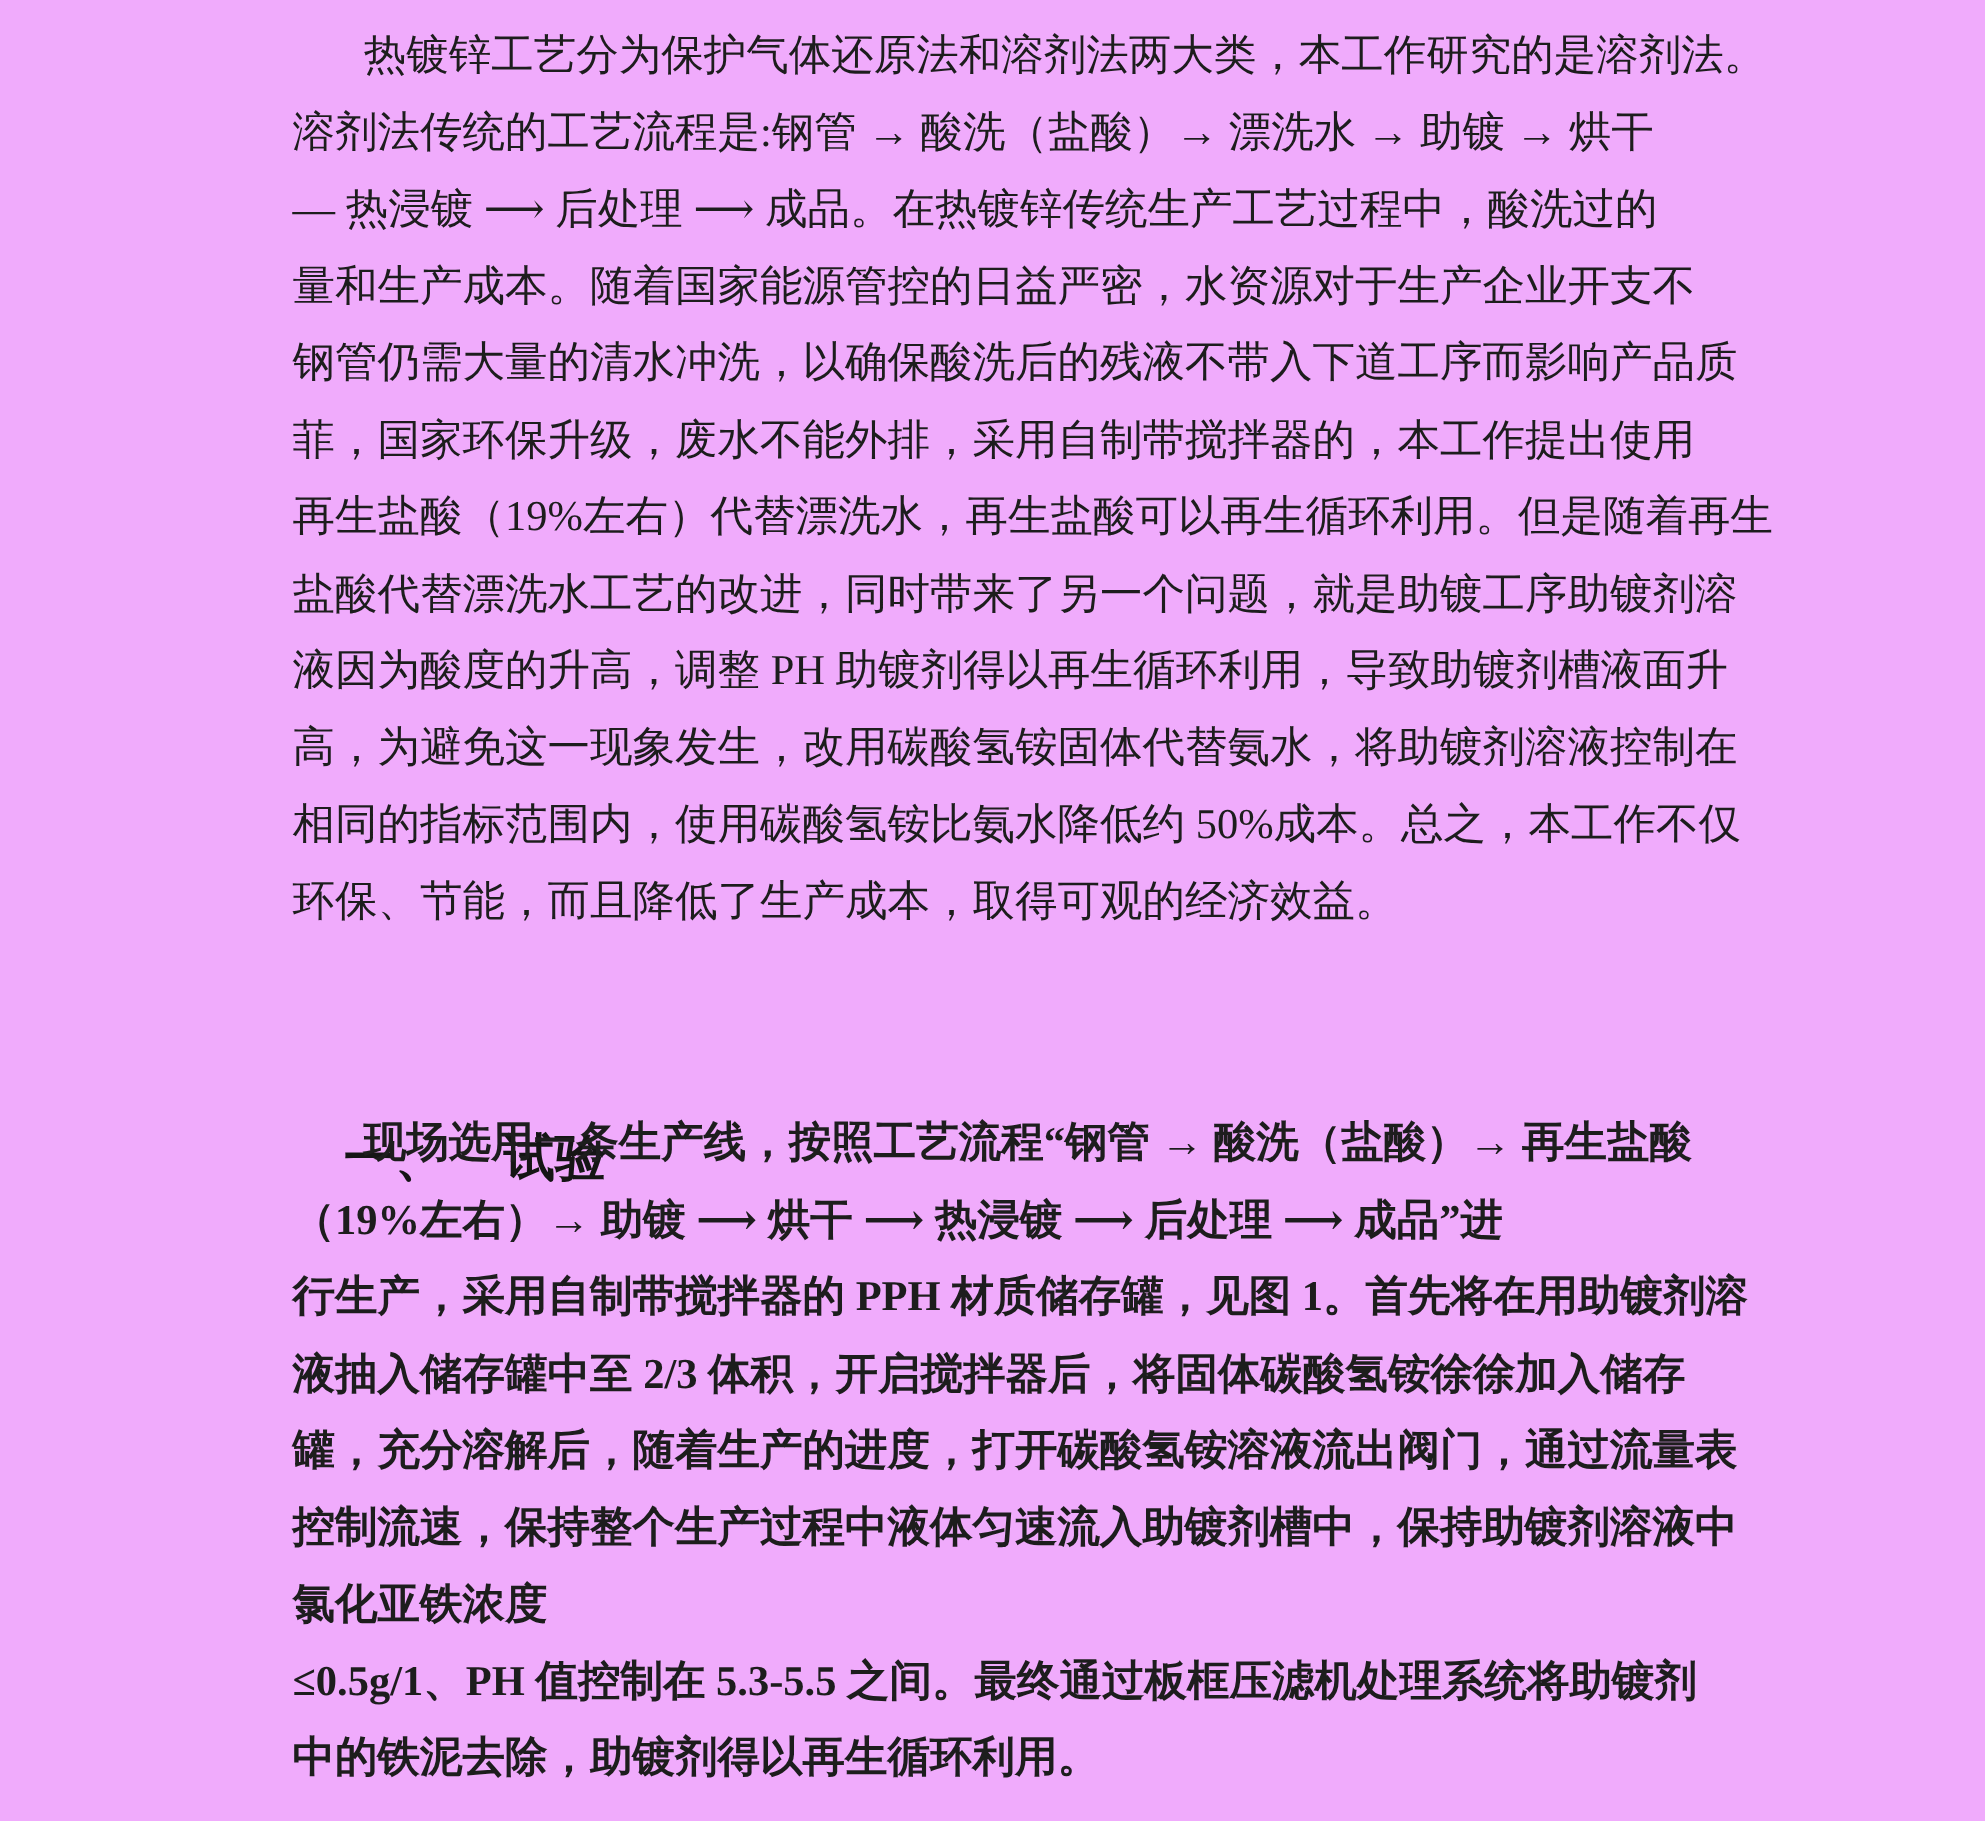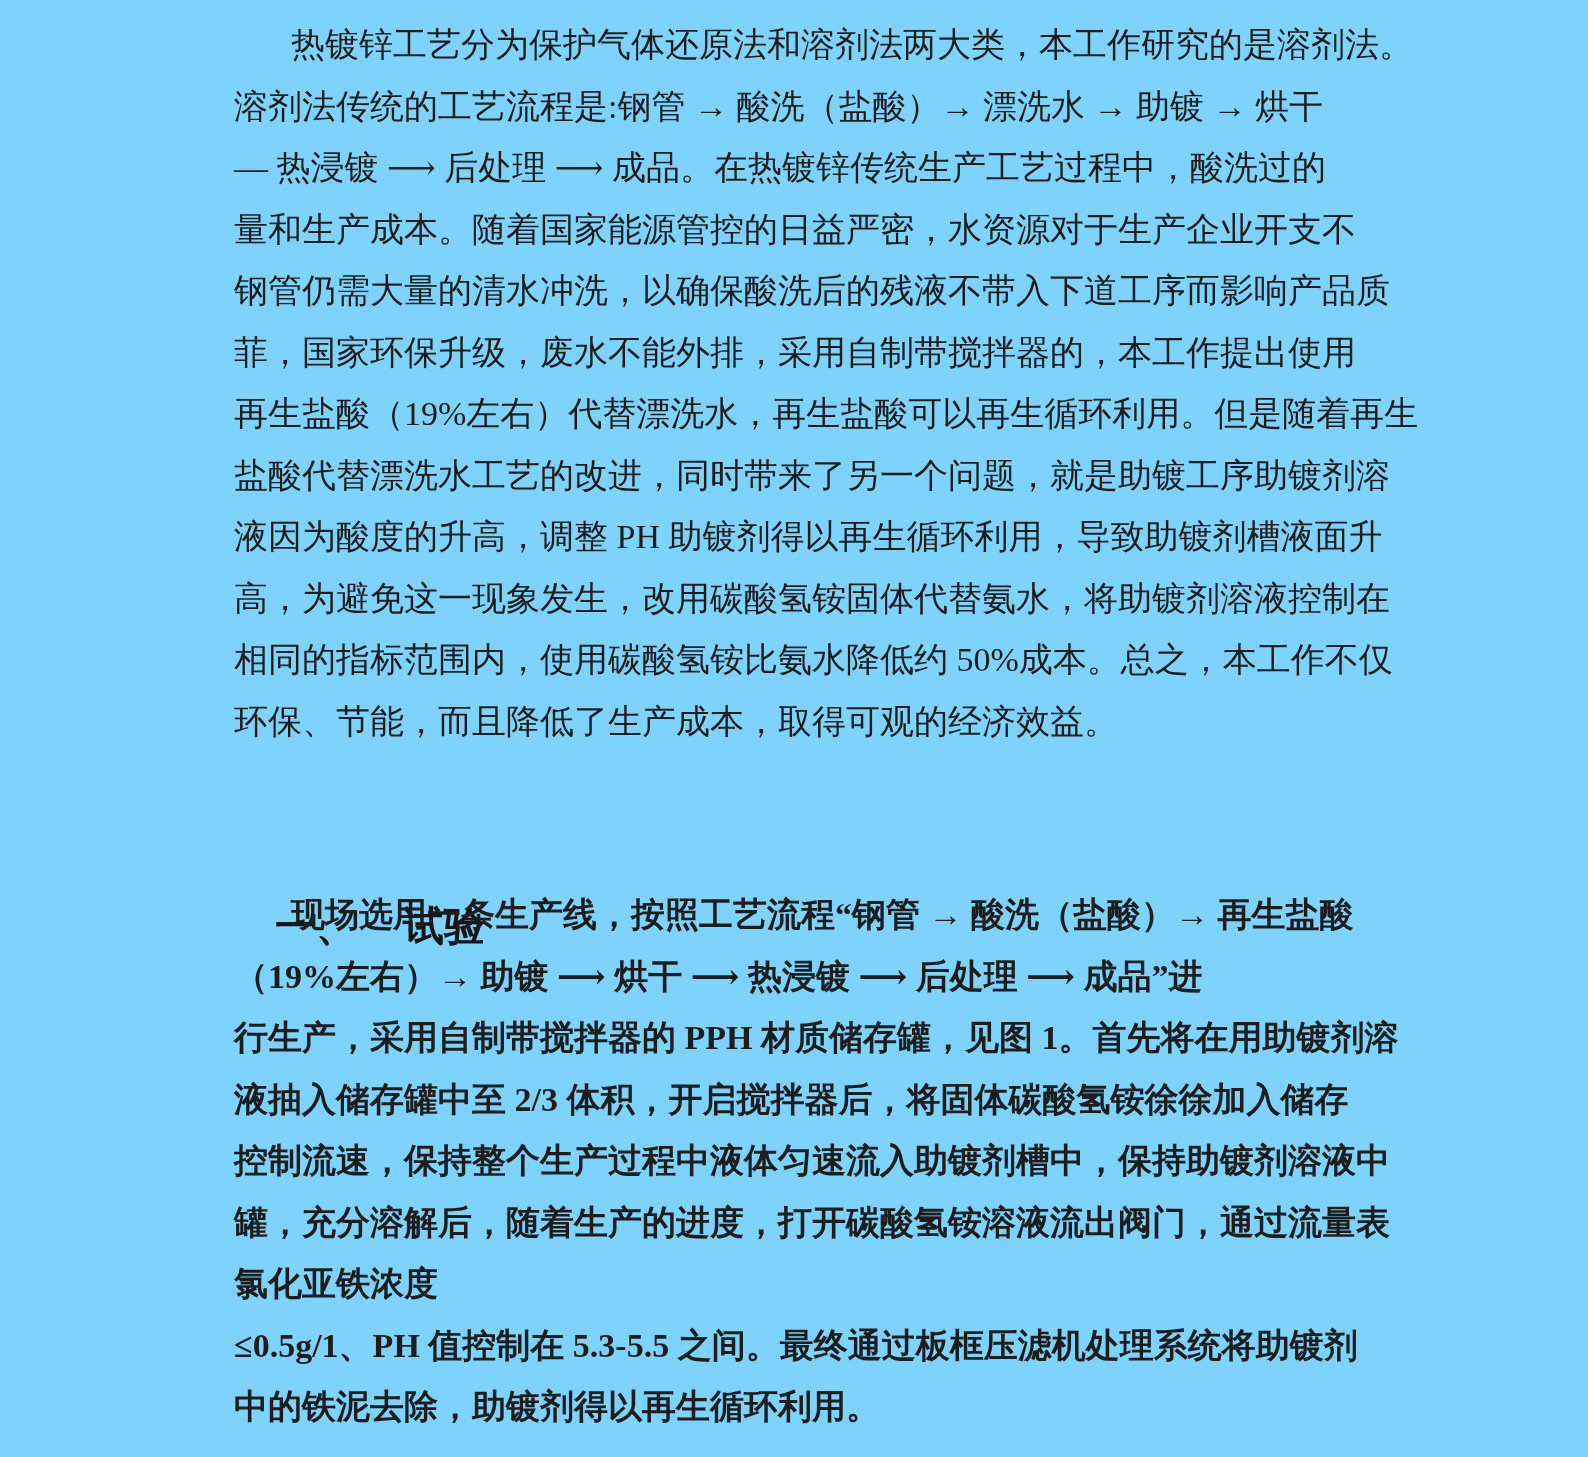--- a/index.html
+++ b/index.html
@@ -13,21 +13,21 @@
     position: relative;
     overflow: hidden;
     font-family: "Liberation Serif", "DejaVu Serif", serif;
     color: #1d1d1d;
   }
   .page {
     position: absolute;
     left: 0; top: 0;
     width: 1588px;
     height: 1457px;
-    background: #7dd3fc;
+    background: #f0abfc;
   }
   .para {
     position: absolute;
     left: 234px;
     width: 1128px;
     font-size: 34px;
   }
   .para .line {
     height: 61.5px;
     line-height: 61.5px;
@@ -76,20 +76,20 @@
 
   <h2 class="heading">
     <span class="num">一、</span><span>试验</span>
   </h2>
 
   <div class="para" id="para2">
     <div class="line indent">现场选用一条生产线，按照工艺流程“钢管 → 酸洗（盐酸）→ 再生盐酸</div>
     <div class="line">（19%左右）→ 助镀 ⟶ 烘干 ⟶ 热浸镀 ⟶ 后处理 ⟶ 成品”进</div>
     <div class="line">行生产，采用自制带搅拌器的 PPH 材质储存罐，见图 1。首先将在用助镀剂溶</div>
     <div class="line">液抽入储存罐中至 2/3 体积，开启搅拌器后，将固体碳酸氢铵徐徐加入储存</div>
+    <div class="line">罐，充分溶解后，随着生产的进度，打开碳酸氢铵溶液流出阀门，通过流量表</div>
     <div class="line">控制流速，保持整个生产过程中液体匀速流入助镀剂槽中，保持助镀剂溶液中</div>
-    <div class="line">罐，充分溶解后，随着生产的进度，打开碳酸氢铵溶液流出阀门，通过流量表</div>
     <div class="line">氯化亚铁浓度</div>
     <div class="line">≤0.5g/1、PH 值控制在 5.3-5.5 之间。最终通过板框压滤机处理系统将助镀剂</div>
     <div class="line">中的铁泥去除，助镀剂得以再生循环利用。</div>
   </div>
 
 </div>
 
 </body></html>

